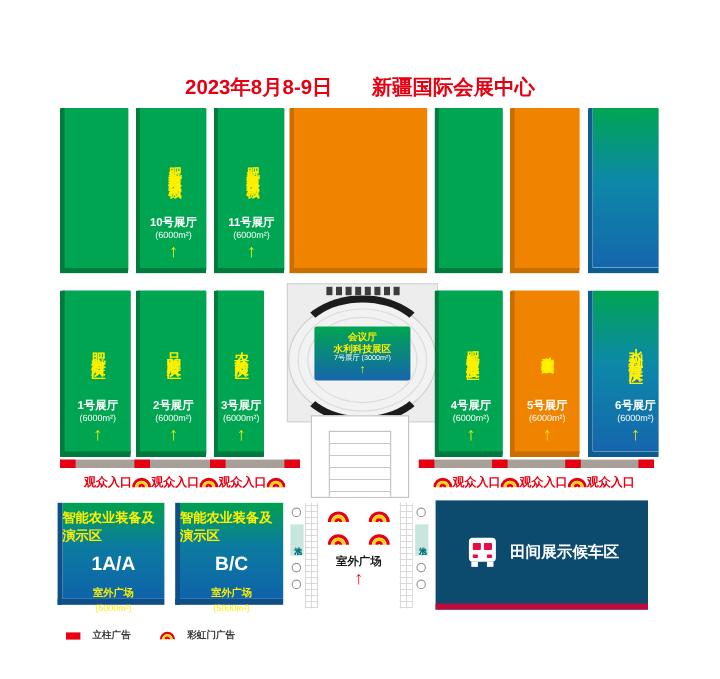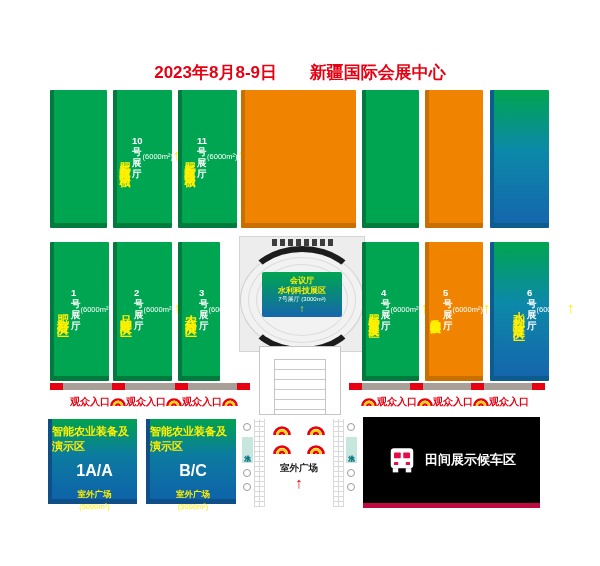--- a/index.html
+++ b/index.html
@@ -7,21 +7,21 @@
   #stage{position:relative;width:600px;height:566px;background:#ffffff;overflow:hidden;}
 
   
   .map-title{position:absolute;top:22px;left:0;width:100%;text-align:center;
     font-size:27px;font-weight:900;color:#E60012;letter-spacing:1px;}
   .map-subtitle{position:absolute;top:61px;left:0;width:100%;text-align:center;
     font-size:17px;font-weight:800;color:#E60012;}
   .map-subtitle span{margin:0 14px;}
 
   
-  .hall{position:absolute;box-sizing:border-box;display:flex;flex-direction:row;
+  .hall{position:absolute;box-sizing:border-box;display:flex;flex-direction:column;
     align-items:center;justify-content:flex-start;border-radius:1px;}
   .green{background:#00A551;border-left:4px solid #007A3D;border-bottom:5px solid #007A3D;}
   .orange{background:#F08300;border-left:4px solid #C96F00;border-bottom:5px solid #C96F00;}
   .bluegrad{background:linear-gradient(180deg,#00A551 0%,#0C89A8 45%,#1566AD 100%);
     border-left:4px solid #0D5C8F;border-bottom:5px solid #0D5C8F;padding-left:16px;}
   .vtext{writing-mode:vertical-rl;text-orientation:upright;color:#FFF000;font-weight:800;}
   .vt-s{font-size:12px;letter-spacing:4px;}
   .vt-m{font-size:11px;letter-spacing:2px;}
   .vt-l{font-size:10.5px;letter-spacing:0.5px;}
   .hall .titlewrap{flex:1;display:flex;align-items:center;justify-content:center;padding-top:8px;}
@@ -83,21 +83,21 @@
   .gridstrip{width:11px;margin-top:2px;height:88px;
     background:
       repeating-linear-gradient(0deg,#D9D9D9 0 1px,transparent 1px 5px),
       repeating-linear-gradient(90deg,#D9D9D9 0 1px,transparent 1px 5px);}
   .plaza-center{flex:1;display:flex;flex-direction:column;align-items:center;}
   .arch-row{display:flex;gap:16px;margin-top:8px;}
   .arch-row .gate-icon{width:18px;height:11px;}
   .plaza-label{font-size:9.5px;font-weight:800;color:#1A1A1A;margin-top:7px;white-space:nowrap;}
   .plaza-arrow{font-size:15px;font-weight:900;color:#E60012;line-height:15px;}
 
-  .bus-area{position:absolute;left:363px;top:417px;width:177px;height:86px;background:#000000;
+  .bus-area{position:absolute;left:363px;top:417px;width:177px;height:86px;background:#0c4a6e;
     border-bottom:5px solid #BE0A3C;box-sizing:content-box;display:flex;align-items:center;justify-content:center;gap:8px;}
   .bus-label{font-size:13px;font-weight:900;color:#ffffff;white-space:nowrap;}
 
   
   .legend{position:absolute;left:55px;top:524px;display:flex;align-items:center;gap:10px;}
   .legend .swatch{width:12px;height:6px;background:#E60012;display:block;}
   .legend .ltext{font-size:8px;color:#3A3A3A;font-weight:600;}
   .legend .gate-icon{width:13px;height:9px;margin-left:14px;}
 </style>
 </head>
@@ -328,14 +328,22 @@
       <rect x="5.6" y="6" width="5.4" height="4.6" rx="0.6" fill="#E60C48"></rect>
       <rect x="13" y="6" width="5.4" height="4.6" rx="0.6" fill="#E60C48"></rect>
       <rect x="5.6" y="13.6" width="3.4" height="2.4" rx="0.5" fill="#E60C48"></rect>
       <rect x="15" y="13.6" width="3.4" height="2.4" rx="0.5" fill="#E60C48"></rect>
       <rect x="4.6" y="18.5" width="4.4" height="3.4" fill="#ffffff"></rect>
       <rect x="15" y="18.5" width="4.4" height="3.4" fill="#ffffff"></rect>
     </svg>
     <span class="bus-label">田间展示候车区</span>
   </div>
 
+  <div class="legend">
+    <span class="swatch"></span>
+    <span class="ltext">立柱广告</span>
+    <svg class="gate-icon" viewBox="0 0 24 12">
+        <use href="#gate"></use>
+      </svg>
+    <span class="ltext">彩虹门广告</span>
+  </div>
 
 </div>
 
 </body></html>

